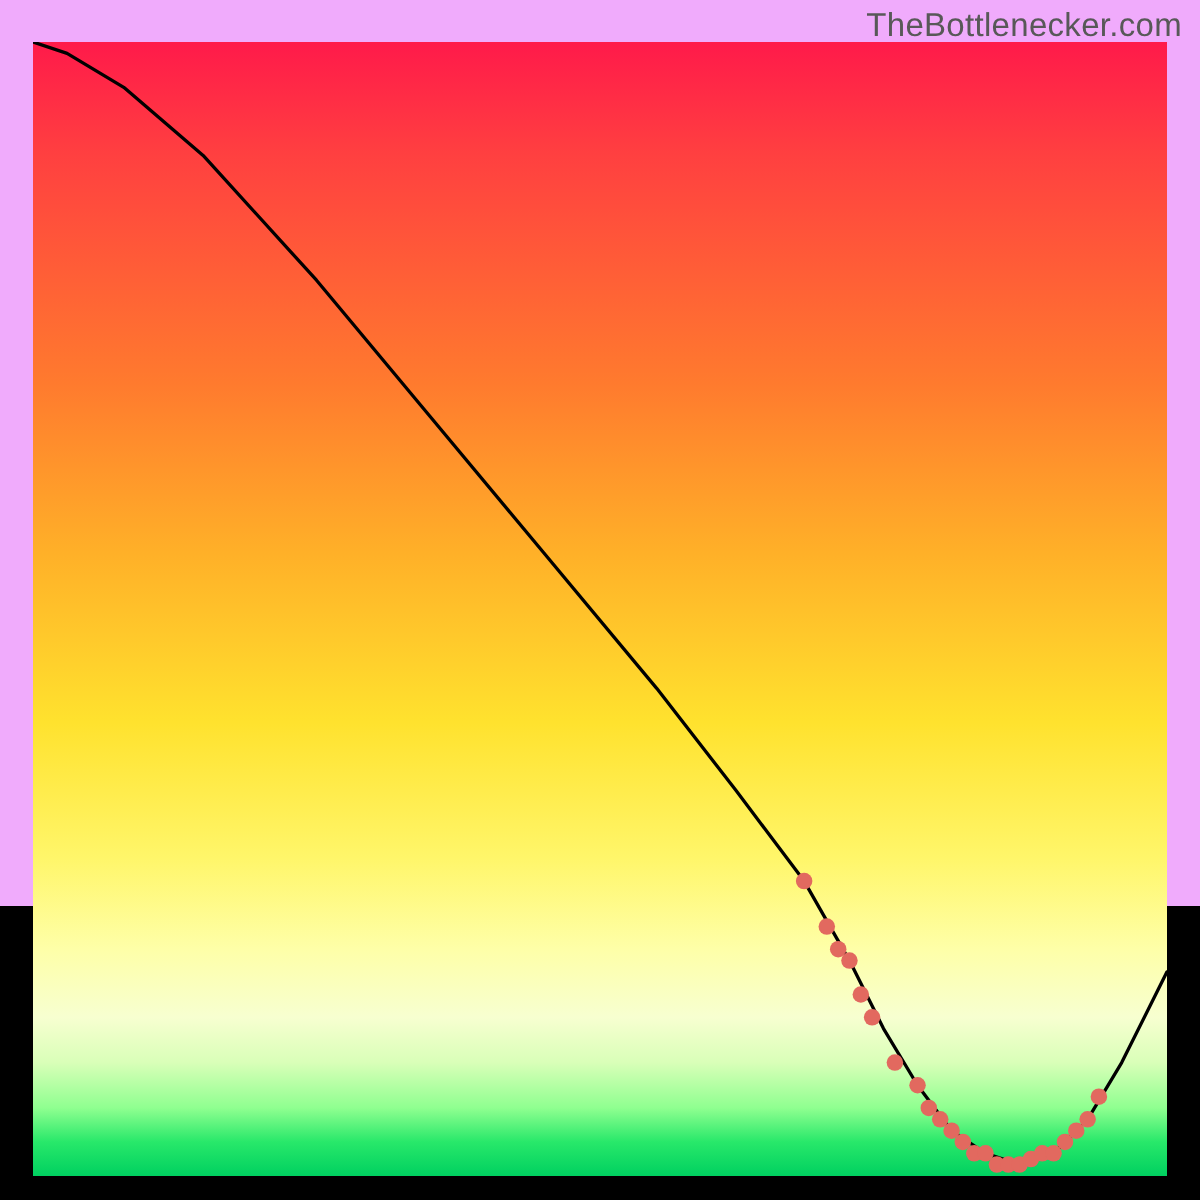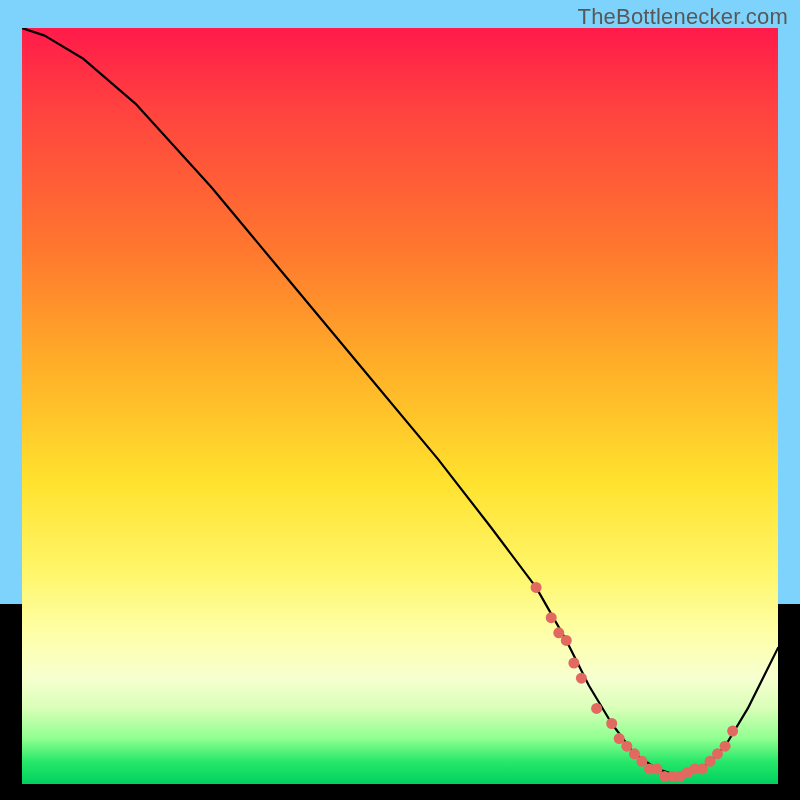--- a/index.html
+++ b/index.html
@@ -8,21 +8,21 @@
     width: 800px;
     height: 800px;
     background: #000;
     font-family: Arial, sans-serif;
     overflow: hidden;
   }
   .frame {
     position: relative;
     width: 800px;
     height: 604px;
-    background: #7dd3fc;
+    background: #f0abfc;
   }
   .watermark {
     position: absolute;
     top: 4px;
     right: 12px;
     color: #585858;
     font-size: 22px;
     font-weight: 400;
     letter-spacing: 0.2px;
     z-index: 5;

